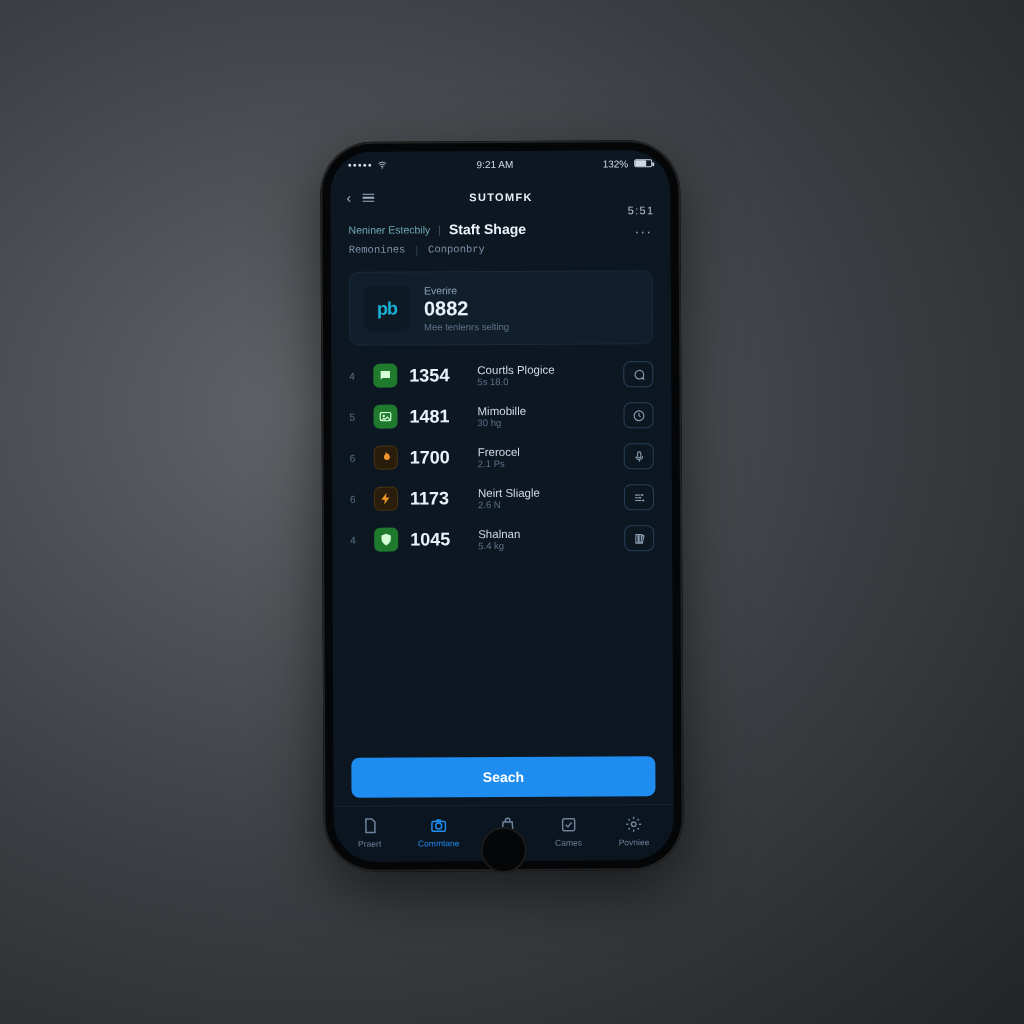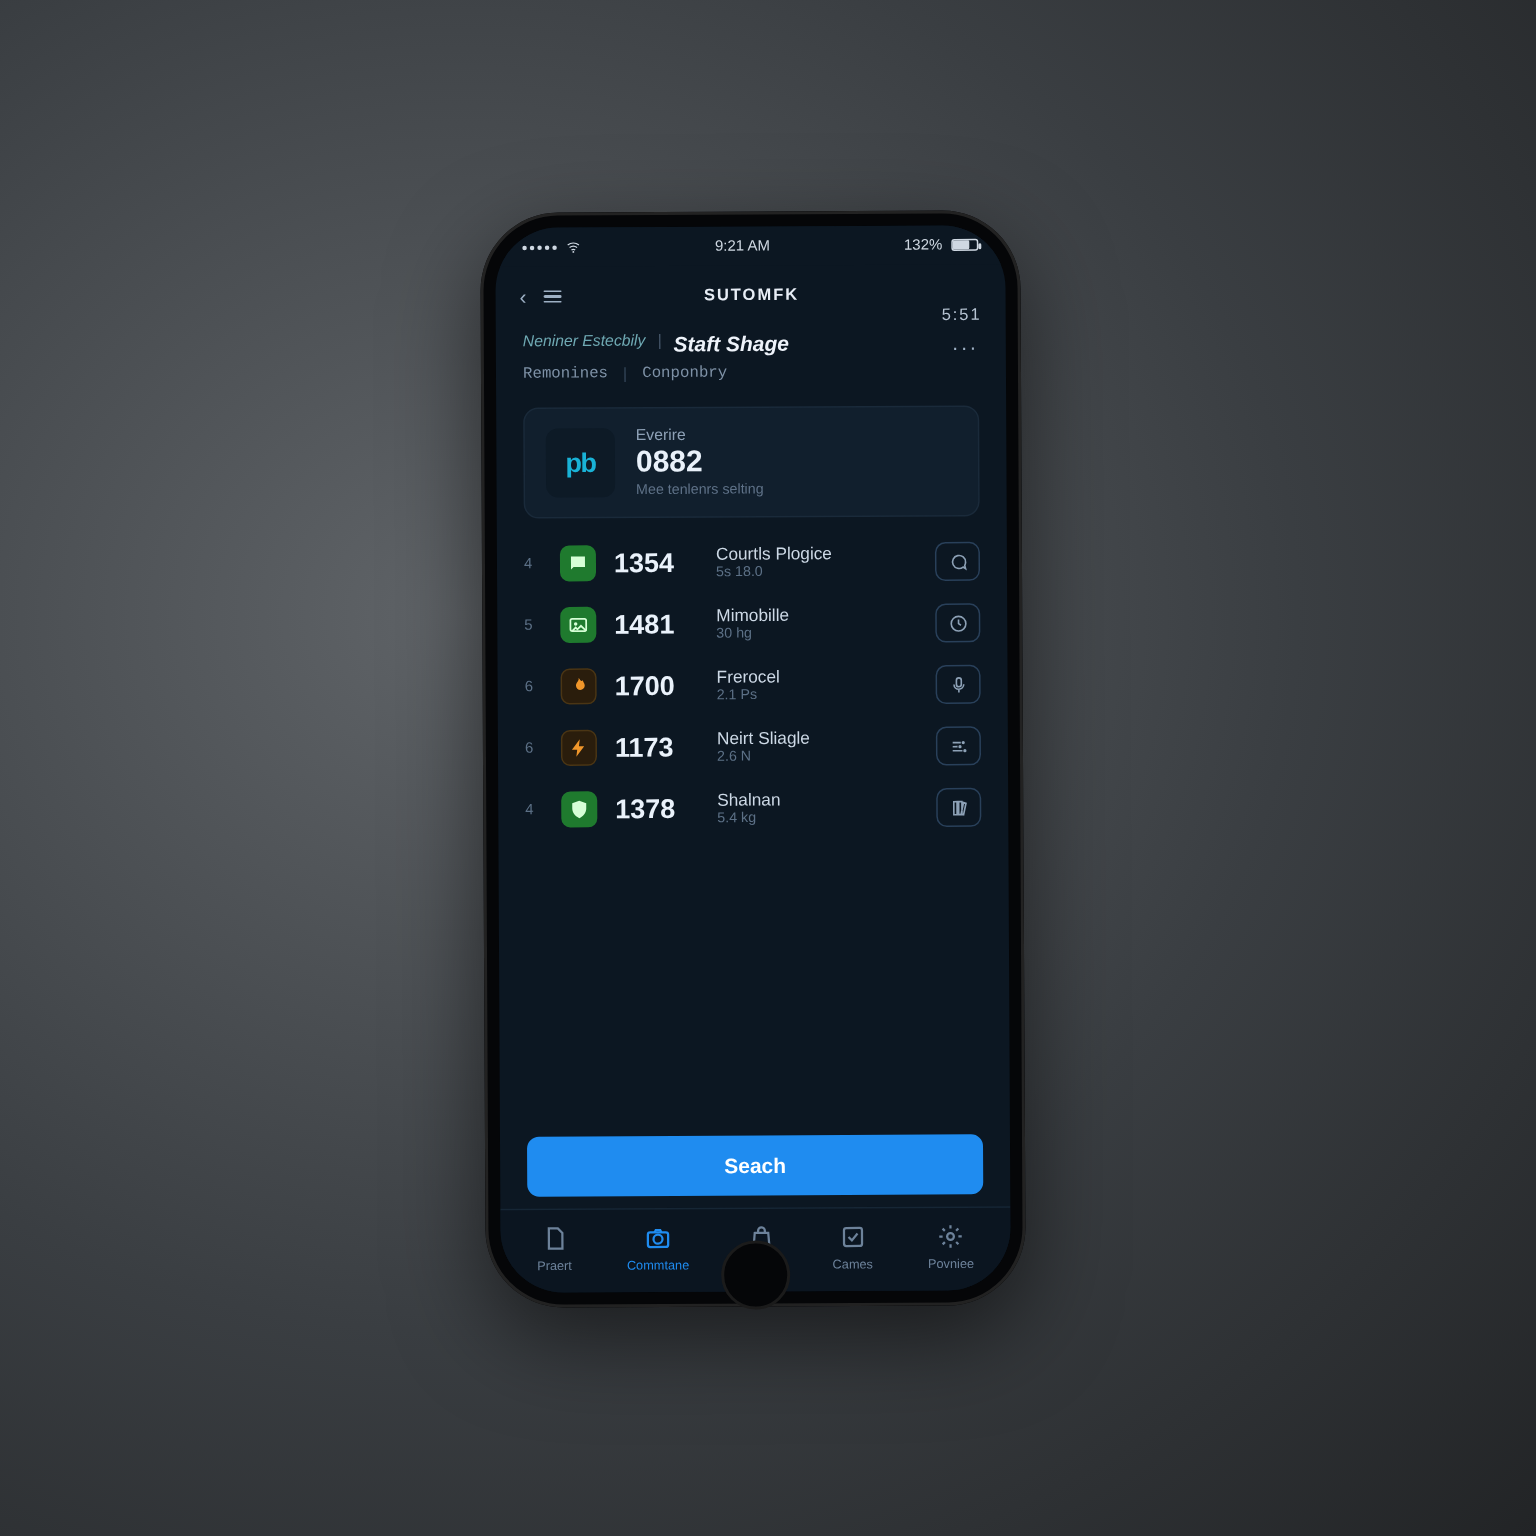--- a/index.html
+++ b/index.html
@@ -47,21 +47,21 @@
     padding: 0 16px; font-size: 11px; letter-spacing: .12em;
   }
   .tb-left { display:flex; align-items:center; gap:10px; color:#9db0c4; }
   .tb-left .chev { font-size:14px; }
   .tb-title { color:#e8eef6; font-weight:600; font-size:11px; text-transform:uppercase; }
   .tb-right { color:#b7c4d3; font-size:11px;margin-top:28px; }
 
   .subheader {
     padding: 4px 18px 2px; display:flex; align-items:center; justify-content:space-between;
   }
-  .subheader .crumbs { font-size:10.5px; color:#6fa9b3; display:flex; gap:8px; align-items:flex-start;font-style:italic;}
+  .subheader .crumbs { font-size:10.5px; color:#6fa9b3; display:flex; gap:8px; align-items:center;}
   .subheader .crumbs .sep { color:#46576a; }
   .subheader .title { color:#eef3fa; font-size:14px; font-weight:600; }
   .subheader .more { color:#9fb1c5; font-size:14px; letter-spacing:2px; }
 
   .tabs {
     padding: 4px 18px 10px; display:flex; gap:10px; font-size:10.5px; color:#5d7186;
   }
   .tabs span.sep { color:#35475a; }
   .tabs .tab { color:#7e91a6;font-family:Liberation Mono, monospace; }
 
@@ -335,21 +335,21 @@
               </svg>
             </div>
           </div>
           <div class="row">
             <div class="idx">4</div>
             <div class="ic green">
               <svg width="14" height="14">
                 <use href="#i-shield"></use>
               </svg>
             </div>
-            <div class="num">1378</div>
+            <div class="num">1045</div>
             <div class="txt">
               <div class="t">Shalnan</div>
               <div class="d">5.4 kg</div>
             </div>
             <div class="act">
               <svg>
                 <use href="#i-lib"></use>
               </svg>
             </div>
           </div>

